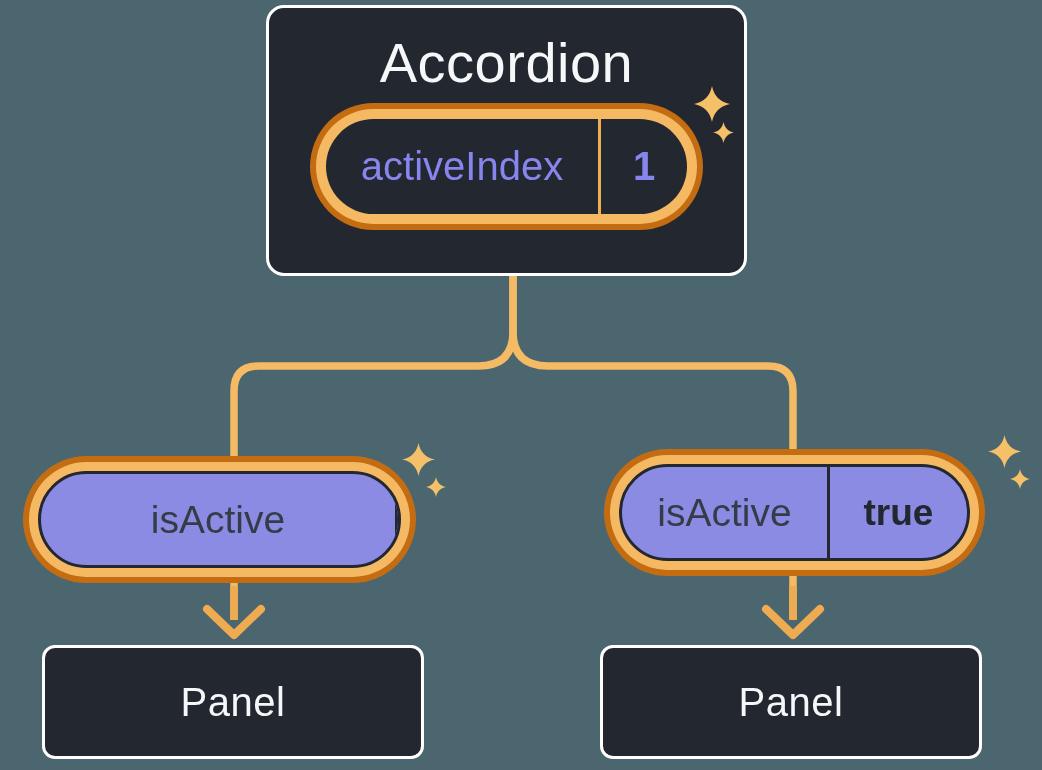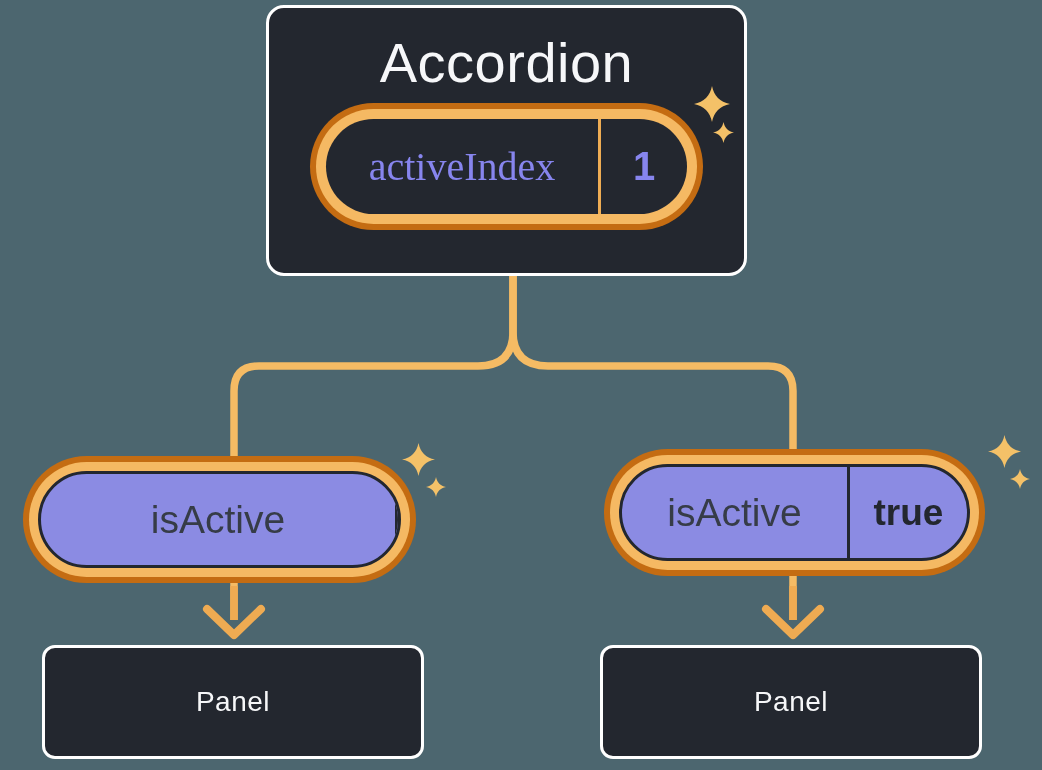--- a/index.html
+++ b/index.html
@@ -29,41 +29,41 @@
     text-align:center;
     font-size:56px;font-weight:500;
     color:#F6F7F9;letter-spacing:.5px;
   }
   .panel-box{
     top:645px;width:382px;height:114px;border-radius:13px;
     display:flex;align-items:center;justify-content:center;
   }
   .panel-left{left:42px;}
   .panel-right{left:600px;}
-  .panel-title{font-size:28px;font-weight:500;color:#F6F7F9;letter-spacing:.5px;}
+  .panel-title{font-size:40px;font-weight:500;color:#F6F7F9;letter-spacing:.5px;}
 
   
   .pill-outer{
     position:absolute;z-index:2;
     background:#C46C12;border-radius:999px;padding:6px;
   }
   .pill-inner{
     background:#F5B963;border-radius:999px;padding:10px;
     width:100%;height:100%;
   }
   .pill-body{
     border-radius:999px;width:100%;height:100%;
     display:flex;align-items:stretch;overflow:hidden;
   }
   
   .state-pill{left:310px;top:103px;width:393px;height:127px;}
   .state-pill .pill-body{background:#23272F;}
   .state-pill .pill-label{
     flex:1;display:flex;align-items:center;justify-content:center;
-    font-size:40px;color:#8785EE;font-family:Liberation Serif, serif;
+    font-size:40px;color:#8785EE;
   }
   .state-pill .pill-sep{width:3px;background:#EFAD54;}
   .state-pill .pill-value{
     width:86px;display:flex;align-items:center;justify-content:center;
     font-size:40px;font-weight:700;color:#8785EE;
   }
   
   .prop-pill .pill-inner{padding:9px;}
   .prop-pill .pill-body{background:#8B8BE3;border:3px solid #23272F;}
   .prop-pill .pill-label{
@@ -71,21 +71,21 @@
     font-size:39px;color:#363C47;
   }
   .prop-pill .pill-sep{width:3px;background:#23272F;}
   .prop-pill .pill-value{
     display:flex;align-items:center;justify-content:center;
     font-size:37px;font-weight:700;color:#23272F;
   }
   .prop-pill-left{left:23px;top:456px;width:393px;height:127px;}
   .prop-pill-left .pill-value{width:150px;}
   .prop-pill-right{left:604px;top:449px;width:381px;height:127px;}
-  .prop-pill-right .pill-value{width:117px;}
+  .prop-pill-right .pill-value{width:137px;}
 
   
   .sparkle{position:absolute;z-index:3;}
   .sparkle svg{display:block;}
 </style>
 </head>
 <body>
 
 <div class="canvas">
 

